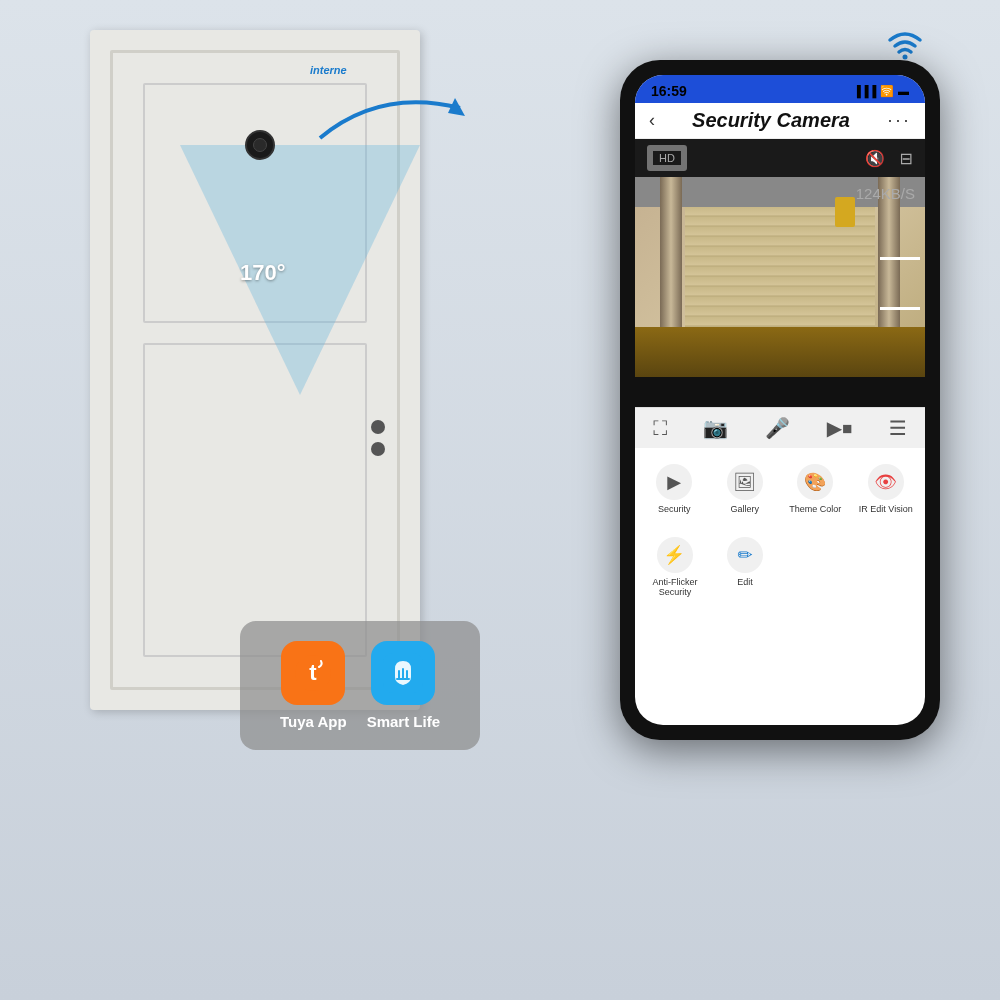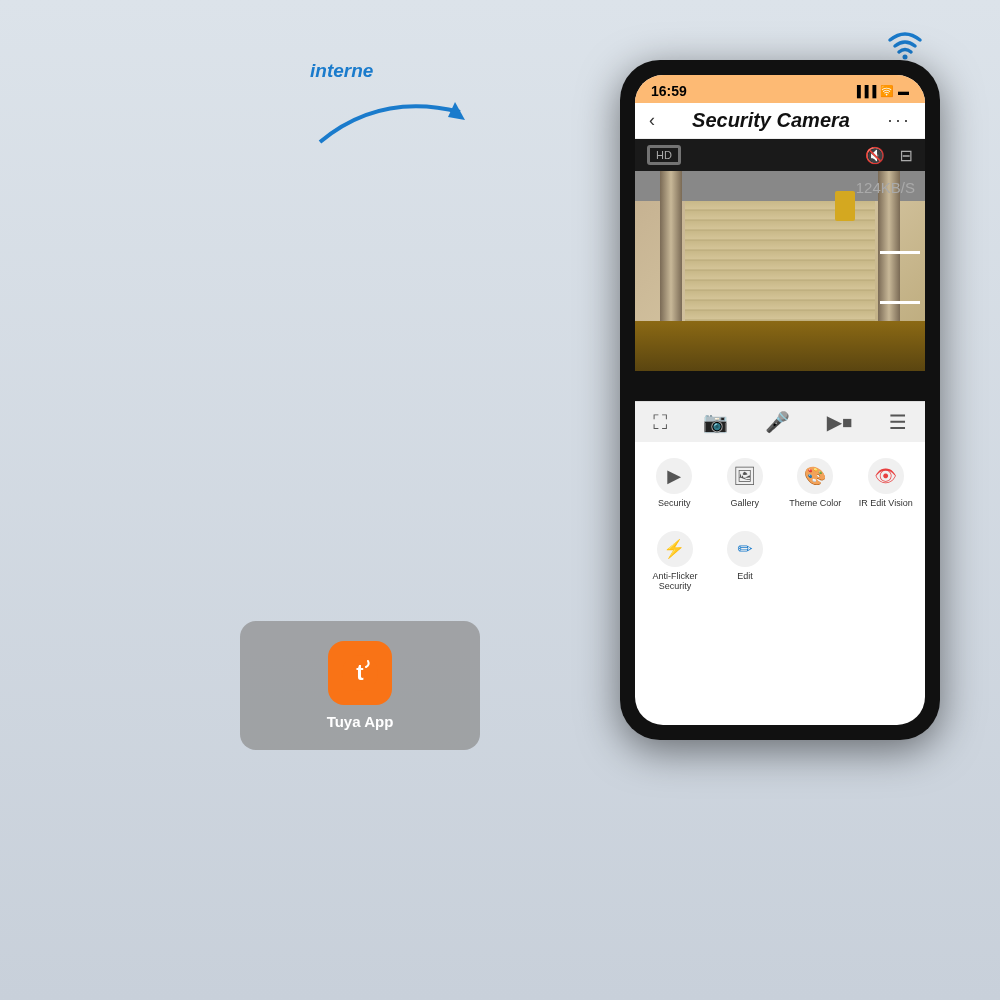--- a/index.html
+++ b/index.html
@@ -162,21 +162,21 @@
     }
 
     
     .arrow-container {
       position: absolute;
       left: 270px;
       top: 60px;
       z-index: 10;
     }
     .arrow-label {
-      font-size: 19px;
+      font-size: 11px;
       font-style: italic;
       color: #1a7bcc;
       font-weight: 600;
       margin-left: 10px;
     }
     .arrow-svg {
       display: block;
     }
 
     
@@ -267,21 +267,21 @@
 
     .phone-screen {
       background: #fff;
       border-radius: 28px;
       overflow: hidden;
       height: 100%;
     }
 
     
     .status-bar {
-      background: #fdba74;
+      background: #1d4ed8;
       padding: 8px 16px 4px;
       display: flex;
       justify-content: space-between;
       align-items: center;
       font-size: 12px;
       font-weight: bold;
     }
 
     .status-time {
       font-size: 14px;
@@ -332,21 +332,21 @@
 
     .feed-toolbar {
       background: #1a1a1a;
       padding: 6px 12px;
       display: flex;
       justify-content: space-between;
       align-items: center;
     }
 
     .hd-badge {
-      border: 3px solid #737373;
+      border: 6px solid #737373;
       color: #aaa;
       padding: 1px 6px;
       font-size: 11px;
       border-radius: 3px;
     }
 
     .feed-icons {
       display: flex;
       gap: 14px;
       align-items: center;
@@ -540,20 +540,37 @@
 </head>
 <body>
 
 <div class="page-container">
 
 
   <div class="content-area">
 
     <div class="door-section">
 
+      <div class="door-frame-outer">
+        <div class="door-frame-inner">
+          <div class="door-panel-top"></div>
+          <div class="door-panel-bottom"></div>
+        </div>
+
+        <div class="vision-cone"></div>
+
+        <div class="door-camera"></div>
+
+        <div class="angle-label">170°</div>
+
+        <div class="door-handle">
+          <div class="handle-dot"></div>
+          <div class="handle-dot"></div>
+        </div>
+      </div>
 
       <div class="arrow-container">
         <span class="arrow-label">interne</span>
         <svg class="arrow-svg" width="180" height="80" viewBox="0 0 180 80">
           <path d="M20 60 Q80 10 160 30" stroke="#1a7bcc" stroke-width="4" fill="none" stroke-dasharray="none"></path>
           <polygon points="155,20 165,38 148,35" fill="#1a7bcc"></polygon>
         </svg>
       </div>
 
       <div class="app-icons-box">
@@ -561,20 +578,30 @@
           <div class="app-icon-tuya">
             <svg width="40" height="40" viewBox="0 0 40 40">
               <circle cx="20" cy="20" r="18" fill="#f97316"></circle>
               <text x="20" y="27" text-anchor="middle" font-size="22" fill="white" font-weight="bold">t</text>
               <path d="M26 14 Q30 12 28 8" stroke="white" stroke-width="2" fill="none" stroke-linecap="round"></path>
             </svg>
           </div>
           <span class="app-label">Tuya App</span>
         </div>
 
+        <div class="app-item">
+          <div class="app-icon-smartlife">
+            <svg width="40" height="40" viewBox="0 0 40 40">
+              <rect width="40" height="40" rx="10" fill="#22aaee"></rect>
+              <path d="M20 8 L20 8 Q28 8 28 16 L28 24 Q28 30 20 32 Q12 30 12 24 L12 16 Q12 8 20 8Z" fill="white" opacity="0.9"></path>
+              <path d="M16 18 L16 26 M20 16 L20 26 M24 18 L24 26 M14 26 L26 26" stroke="#22aaee" stroke-width="2" fill="none" stroke-linecap="round"></path>
+            </svg>
+          </div>
+          <span class="app-label">Smart Life</span>
+        </div>
       </div>
     </div>
 
     <div class="phone-section">
 
       <div class="wifi-icon">
         <svg width="50" height="40" viewBox="0 0 50 40">
           <path d="M10 20 Q25 8 40 20" stroke="#1a7bcc" stroke-width="3.5" fill="none" stroke-linecap="round"></path>
           <path d="M15 26 Q25 18 35 26" stroke="#1a7bcc" stroke-width="3.5" fill="none" stroke-linecap="round"></path>
           <path d="M19 32 Q25 27 31 32" stroke="#1a7bcc" stroke-width="3.5" fill="none" stroke-linecap="round"></path>

